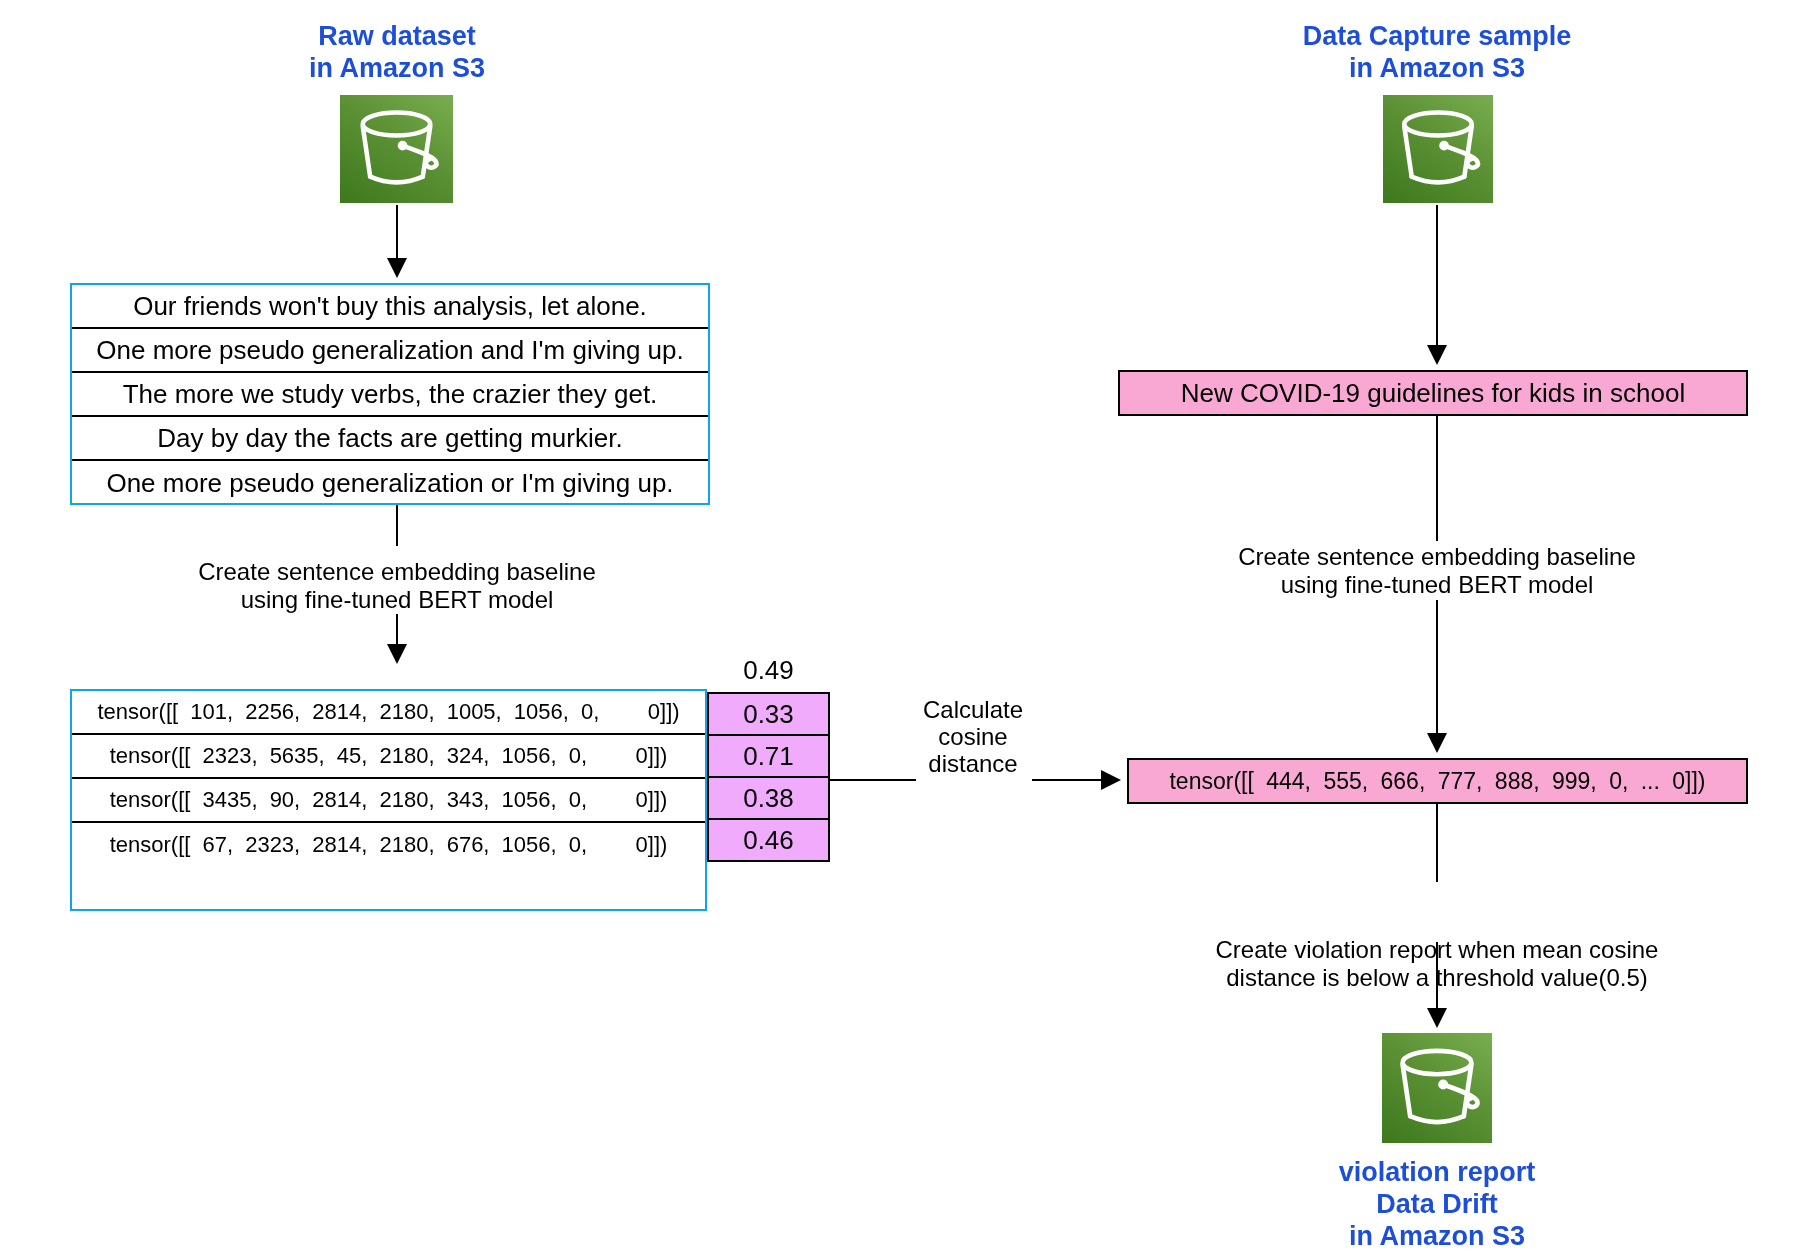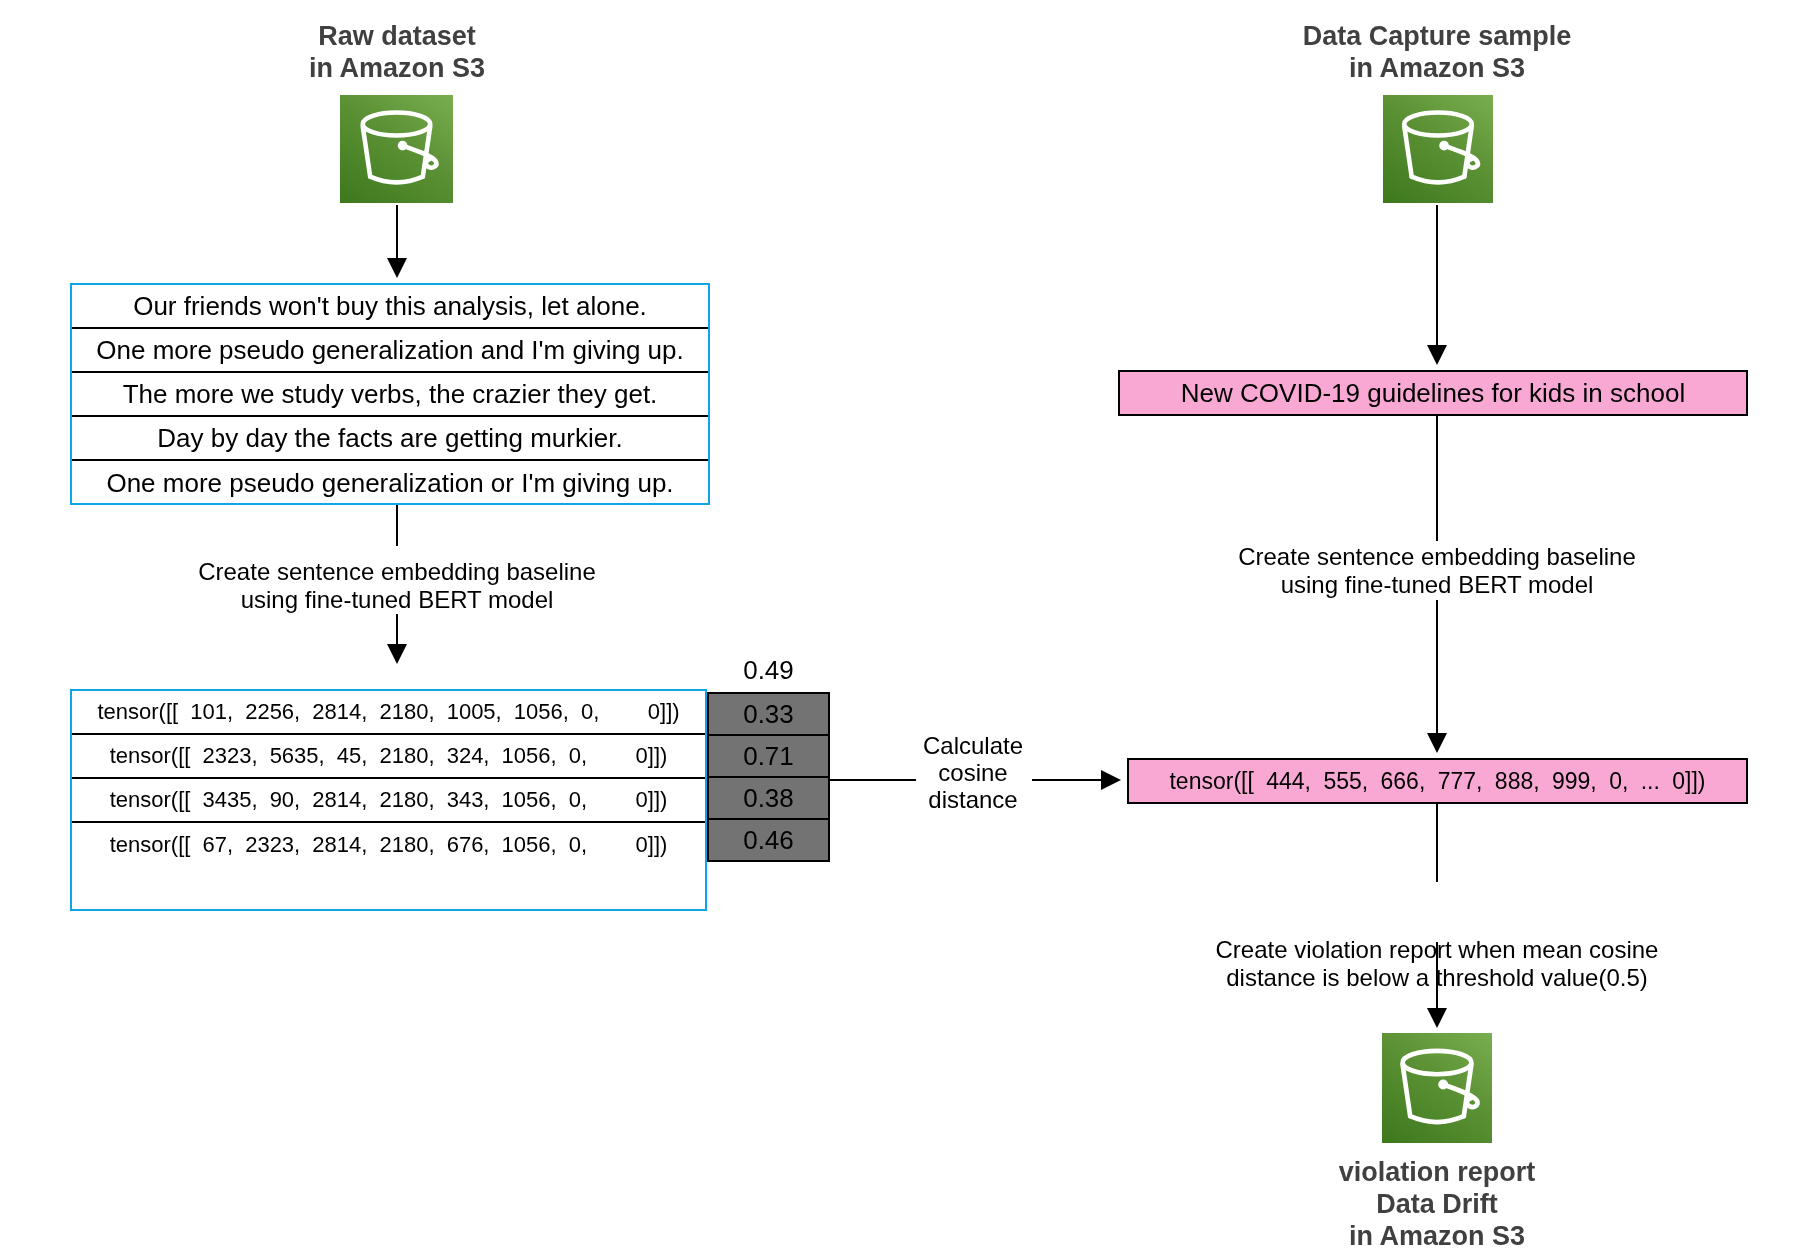--- a/index.html
+++ b/index.html
@@ -4,21 +4,21 @@
 <style>
   html,body{margin:0;padding:0;background:#ffffff;}
   #canvas{
     position:relative;width:1800px;height:1260px;background:#ffffff;
     font-family:"Liberation Sans","DejaVu Sans",sans-serif;color:#000;
     overflow:hidden;
   }
   .abs{position:absolute;}
   .title{
     font-weight:bold;font-size:27px;line-height:32px;text-align:center;
-    color:#404040;
+    color:#1d4ed8;
   }
   .bucket{
     position:absolute;
     background:linear-gradient(215deg,#79ae50 0%,#5b9134 45%,#3d781d 100%);
   }
   .bucket svg{width:100%;height:100%;display:block;}
   .stack{
     position:absolute;border:2px solid #0ea5e9;box-sizing:border-box;background:#fff;
   }
   .stack .row{
@@ -29,21 +29,21 @@
   .stack .row:last-child{border-bottom:none;}
   .stack .row.tensor{font-size:22px;word-spacing:6px;}
   .flowbox{
     position:absolute;border:2px solid #000;box-sizing:border-box;background:#f9a8d4;
     display:flex;align-items:center;justify-content:center;
     font-size:26px;white-space:pre;
   }
   .flowbox.tensor{font-size:23px;word-spacing:6px;}
   .distcol{position:absolute;display:flex;flex-direction:column;}
   .distcol .dbox{
-    height:44px;border:2px solid #000;box-sizing:border-box;background:#737373;
+    height:44px;border:2px solid #000;box-sizing:border-box;background:#f0abfc;
     display:flex;align-items:center;justify-content:center;font-size:26px;
   }
   .distcol .dbox + .dbox{margin-top:-2px;}
   .dist-free{
     position:absolute;display:flex;align-items:center;justify-content:center;
     font-size:26px;
   }
   .steplabel{
     position:absolute;text-align:center;font-size:24px;line-height:28px;
     background:transparent;
@@ -123,21 +123,21 @@
 
   <div class="dist-free" style="left:707px;top:648px;width:123px;height:44px;">0.49</div>
 
   <div class="distcol" style="left:707px;top:692px;width:123px;">
     <div class="dbox">0.33</div>
     <div class="dbox">0.71</div>
     <div class="dbox">0.38</div>
     <div class="dbox">0.46</div>
   </div>
 
-  <div class="steplabel" style="left:873px;top:732px;width:200px;line-height:27px;">
+  <div class="steplabel" style="left:873px;top:696px;width:200px;line-height:27px;">
     <div>Calculate</div>
     <div>cosine</div>
     <div>distance</div>
   </div>
 
   <div class="abs title" style="left:1287px;top:20px;width:300px;">
     <div>Data Capture sample</div>
     <div>in Amazon S3</div>
   </div>
 

